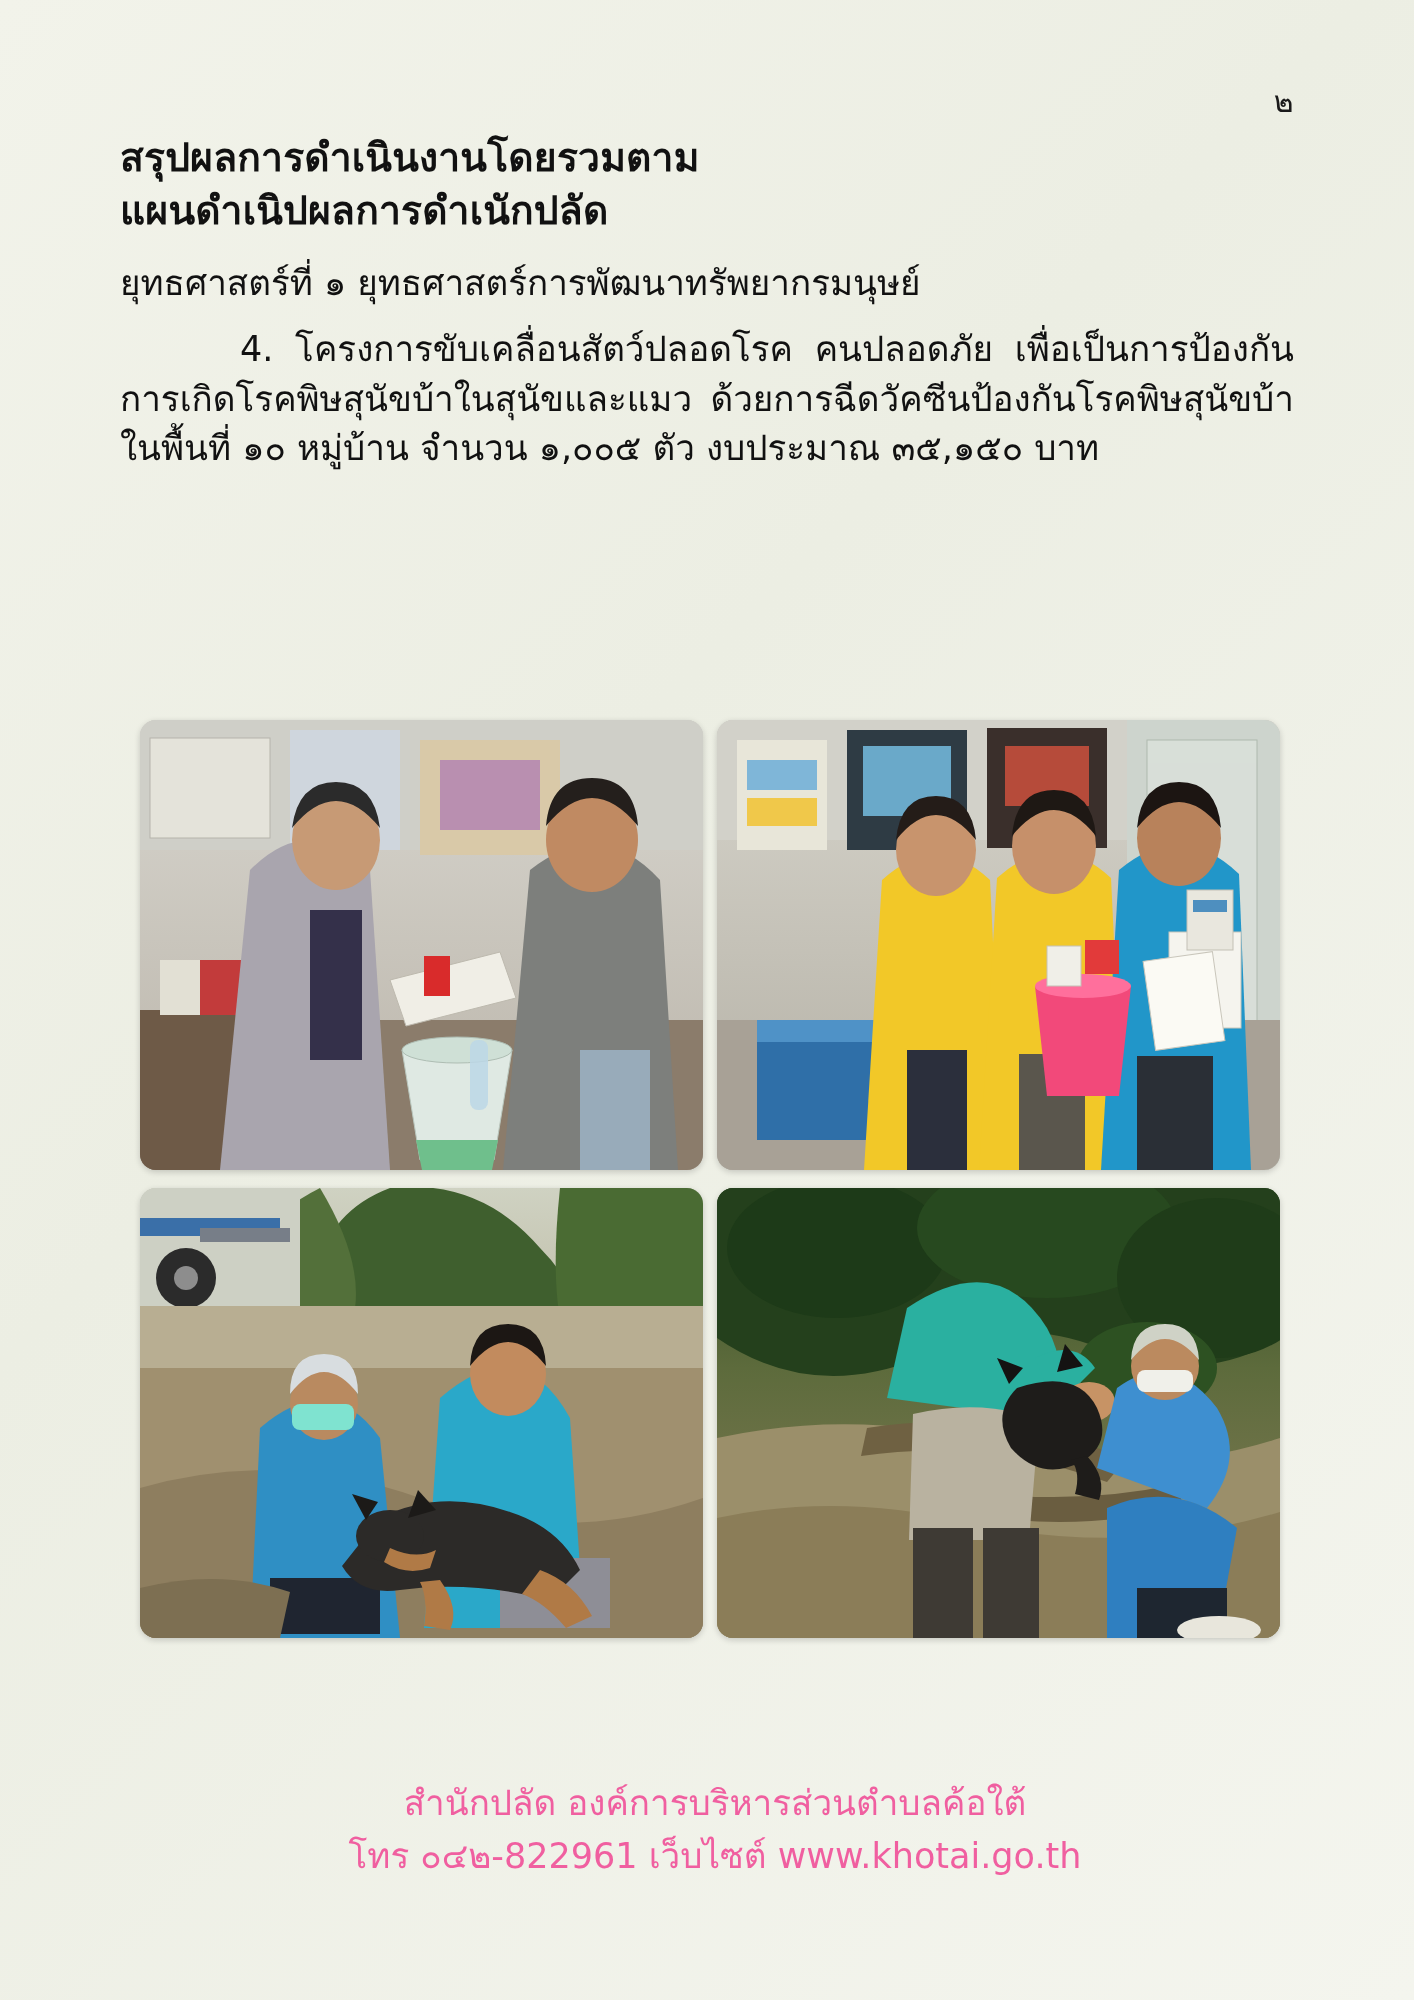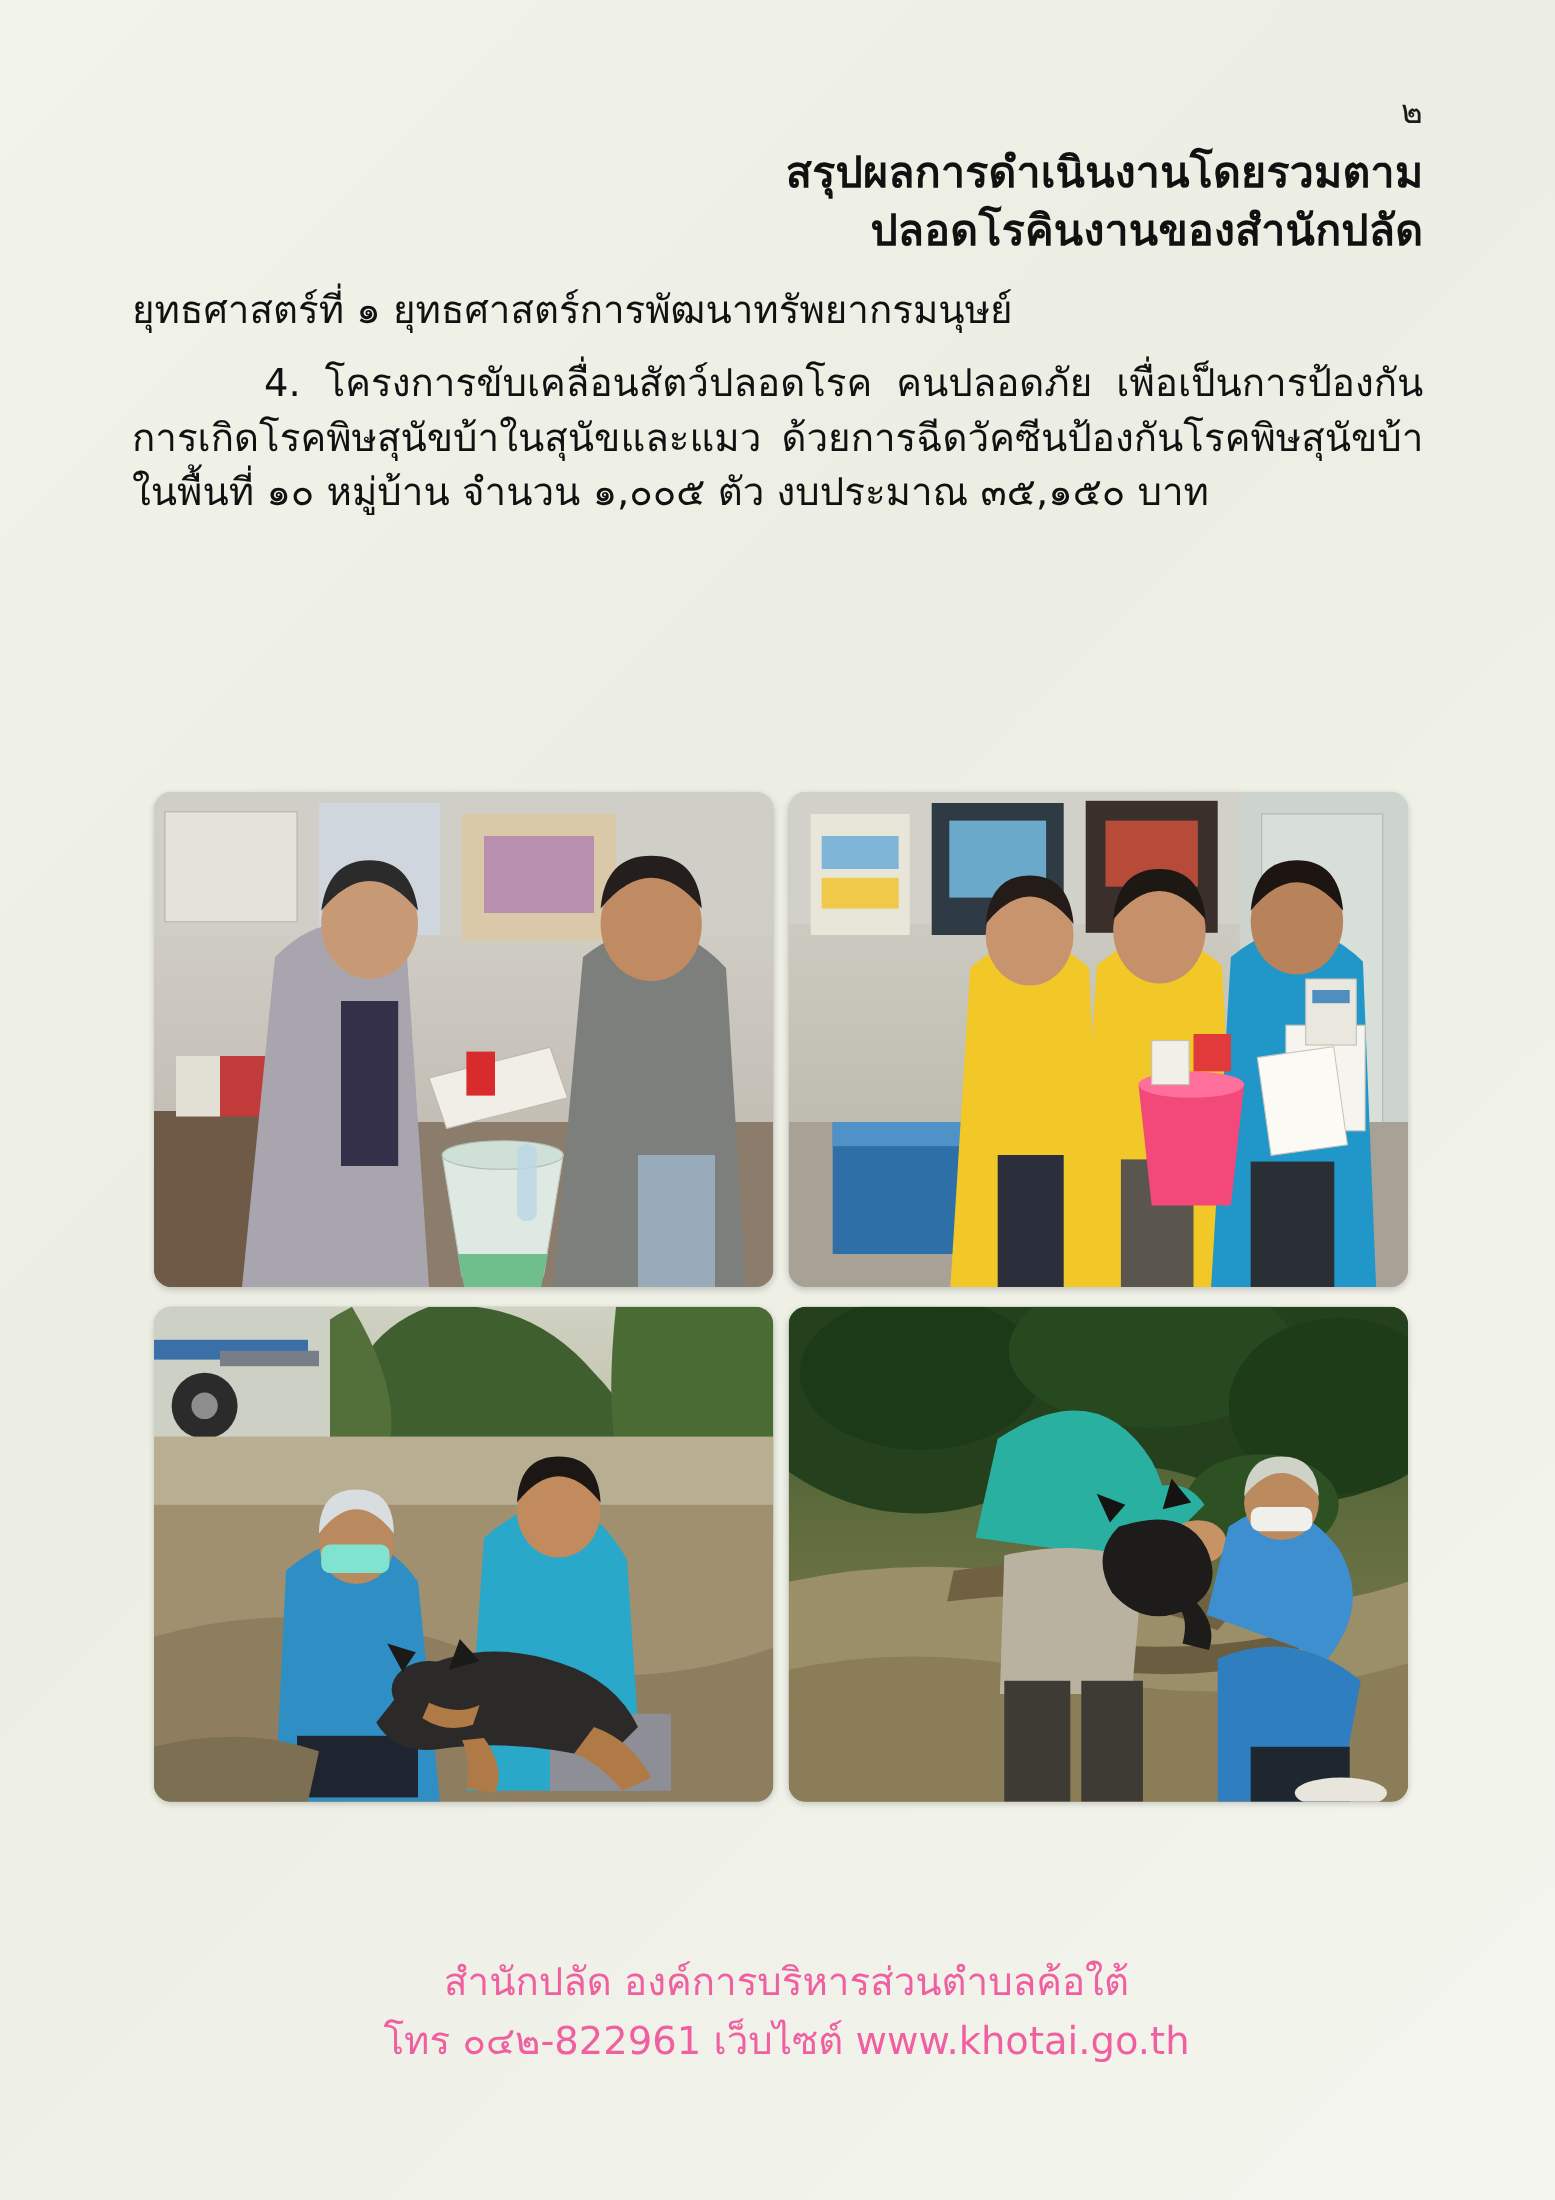--- a/index.html
+++ b/index.html
@@ -28,21 +28,21 @@
     position: absolute;
     top: 78px;
     right: 120px;
     font-size: 30px;
     color: #1a1a1a;
     letter-spacing: 0.5px;
   }
 
   .title-block {
     padding-top: 132px;
-    text-align: right;
+    text-align: left;
   }
   .title-line {
     font-size: 39px;
     font-weight: bold;
     line-height: 1.35;
     color: #111111;
     letter-spacing: 0.2px;
   }
 
   .body-block {
@@ -102,21 +102,21 @@
 </style>
 </head>
 <body>
 
 <div class="page">
 
   <div class="page-number">๒</div>
 
   <div class="title-block">
     <div class="title-line">สรุปผลการดำเนินงานโดยรวมตาม</div>
-    <div class="title-line">ปลอดโรคินงานของสำนักปลัด</div>
+    <div class="title-line">แผนดำเนิปผลการดำเนักปลัด</div>
   </div>
 
   <div class="body-block">
     <span class="body-line">ยุทธศาสตร์ที่ ๑ ยุทธศาสตร์การพัฒนาทรัพยากรมนุษย์</span>
     <div class="body-para">
       <span class="indent"></span><span>4.  โครงการขับเคลื่อนสัตว์ปลอดโรค  คนปลอดภัย</span>
       <span>เพื่อเป็นการป้องกันการเกิดโรคพิษสุนัขบ้าในสุนัขและแมว   ด้วยการฉีดวัคซีนป้องกันโรคพิษสุนัขบ้าในพื้นที่  ๑๐  หมู่บ้าน  จำนวน ๑,๐๐๕ ตัว งบประมาณ ๓๕,๑๕๐ บาท</span>
     </div>
   </div>
 

